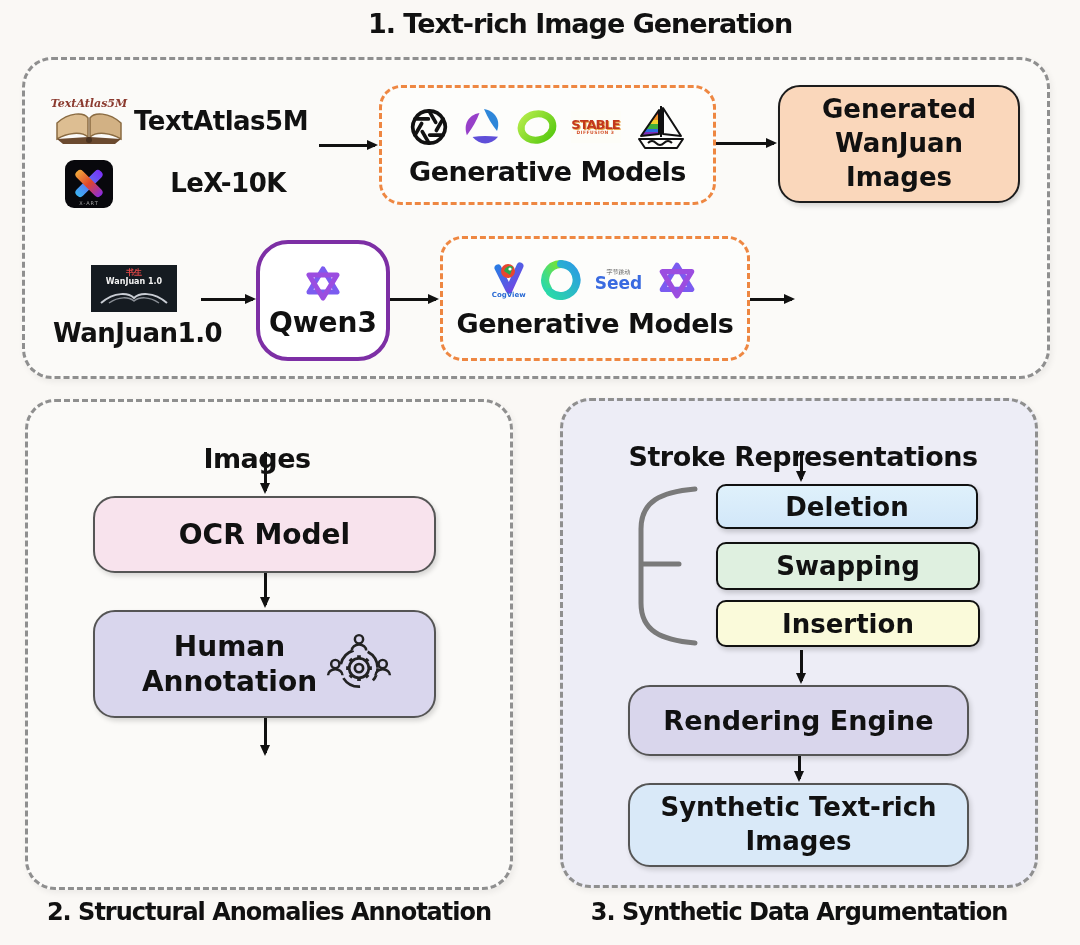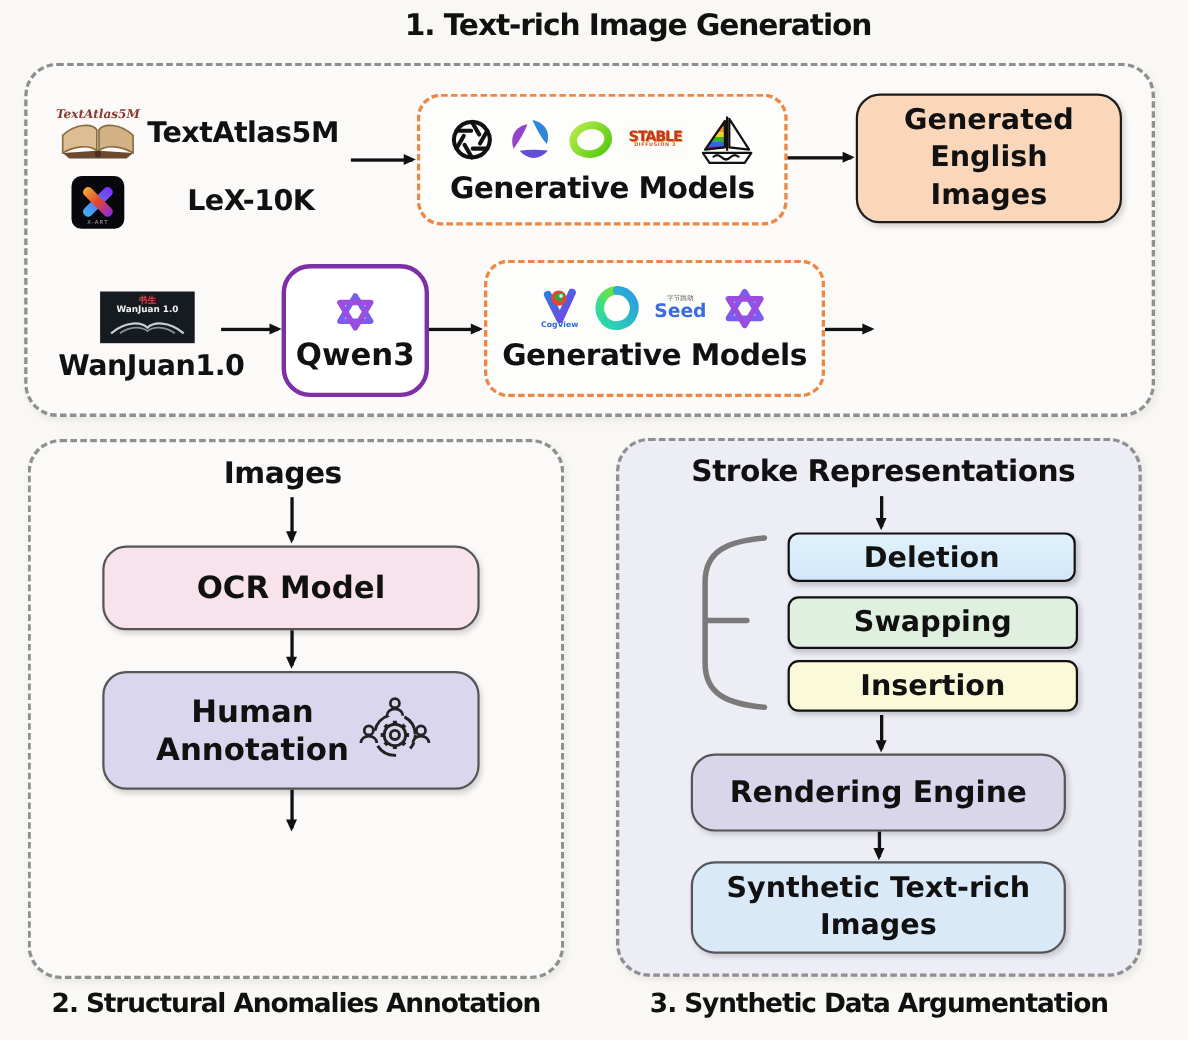--- a/index.html
+++ b/index.html
@@ -52,21 +52,21 @@
   }
 
   
   .ar-r{position:absolute;height:0;border-top:3px solid #111;}
   .ar-r::after{content:"";position:absolute;right:-3px;top:-7px;width:0;height:0;
     border-left:11px solid #111;border-top:5.5px solid transparent;border-bottom:5.5px solid transparent;}
   .ar-d{position:absolute;width:0;border-left:3px solid #111;}
   .ar-d::after{content:"";position:absolute;bottom:-3px;left:-7px;width:0;height:0;
     border-top:11px solid #111;border-left:5.5px solid transparent;border-right:5.5px solid transparent;}
 
-  .flow-label{position:absolute;font-size:27px;font-weight:bold;text-align:center;letter-spacing:-0.5px;}
+  .flow-label{position:absolute;font-size:27px;font-weight:bold;text-align:center;letter-spacing:-0.5px;margin-top:28px;}
   .ds-label{position:absolute;font-size:26px;font-weight:bold;letter-spacing:-0.5px;}
 
   
   .xart{
     position:absolute;width:48px;height:48px;background:#08080C;border-radius:9px;overflow:hidden;
   }
   .xart .bar{position:absolute;left:7px;top:19px;width:34px;height:9px;border-radius:4px;}
   .xart .bar1{transform:rotate(45deg);background:linear-gradient(90deg,#F2A93B,#E0452B,#8A2BE2);}
   .xart .bar2{transform:rotate(-45deg);background:linear-gradient(90deg,#3BB4F2,#7B2FF7);}
   .xart .xart-t{position:absolute;bottom:2px;left:0;width:100%;text-align:center;font-size:5px;color:#AAA;letter-spacing:1px;}
@@ -188,36 +188,36 @@
           <path d="M14,39 q4,-4 8,0 q4,4 8,0 q4,-4 8,0"></path>
         </g>
       </svg>
     </div>
     <div class="gen-label">Generative Models</div>
   </div>
 
   <div class="ar-r" style="left:691px;top:82px;width:58px;"></div>
 
   <div class="node peach" style="left:753px;top:25px;width:242px;height:118px;">
-    <span style="width:165px;">Generated English Images</span>
+    <span style="width:165px;">Generated WanJuan Images</span>
   </div>
 
   <div class="wanjuan" style="left:66px;top:205px;">
     <div class="wj-cn">书生</div>
     <div class="wj-en">WanJuan 1.0</div>
     <svg width="86" height="22" viewBox="0 0 86 22">
       <path d="M10,16 C24,4 38,6 43,11 C48,6 62,4 76,16" stroke="#C9CDD4" stroke-width="2" fill="none"></path>
       <path d="M18,16 C28,9 38,10 43,14 C48,10 58,9 68,16" stroke="#8A8F96" stroke-width="1.5" fill="none"></path>
     </svg>
   </div>
   <div class="ds-label" style="left:28px;top:258px;width:165px;text-align:center;">WanJuan1.0</div>
 
   <div class="ar-r" style="left:176px;top:238px;width:52px;"></div>
 
-  <div class="qwen-node abs" style="left:231px;top:180px;width:134px;height:121px;">
+  <div class="qwen-node abs" style="left:231px;top:180px;width:134px;height:121px;border-radius:32px;">
     <svg width="42" height="42" viewBox="0 0 42 42">
       <path d="M21,7 L35,30 L7,30 Z" fill="none" stroke="#7B5CF0" stroke-width="5" stroke-linejoin="round"></path>
       <path d="M21,36 L7,13 L35,13 Z" fill="none" stroke="#9B4DE0" stroke-width="5" stroke-linejoin="round"></path>
     </svg>
     <span>Qwen3</span>
   </div>
 
   <div class="ar-r" style="left:365px;top:238px;width:46px;"></div>
 
   <div class="dashed-orange abs" style="left:415px;top:176px;width:310px;height:125px;">

